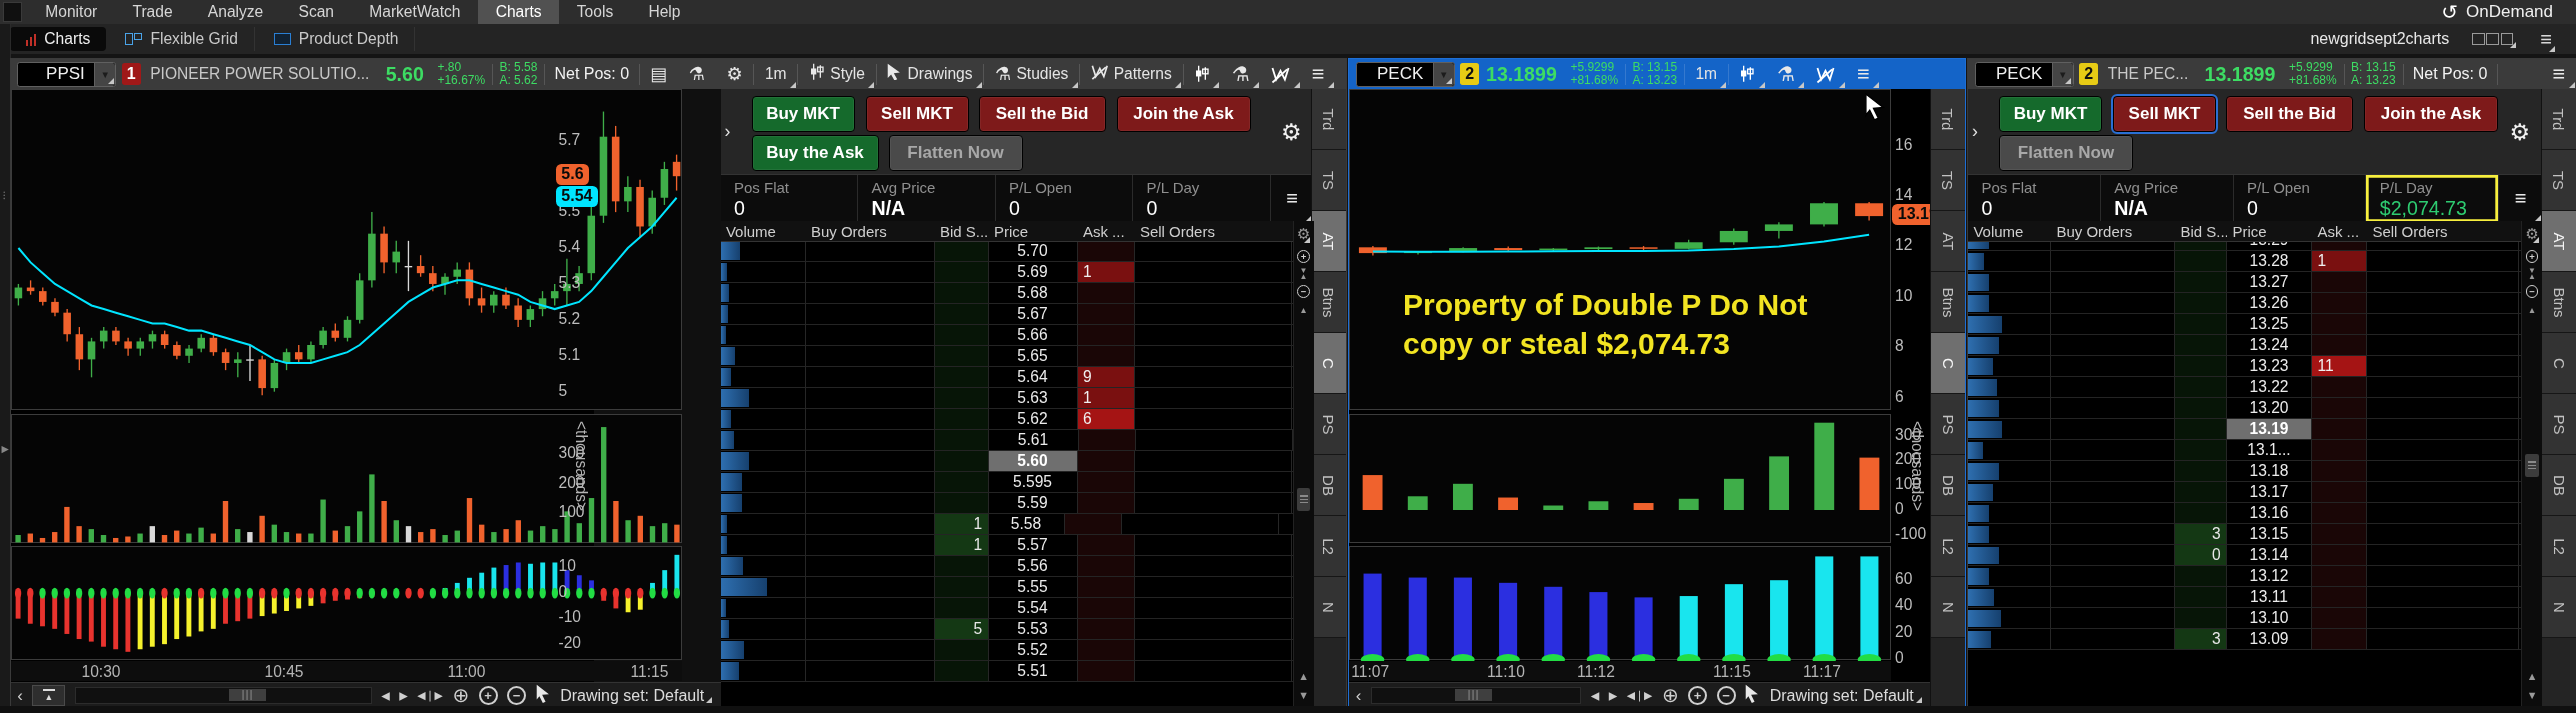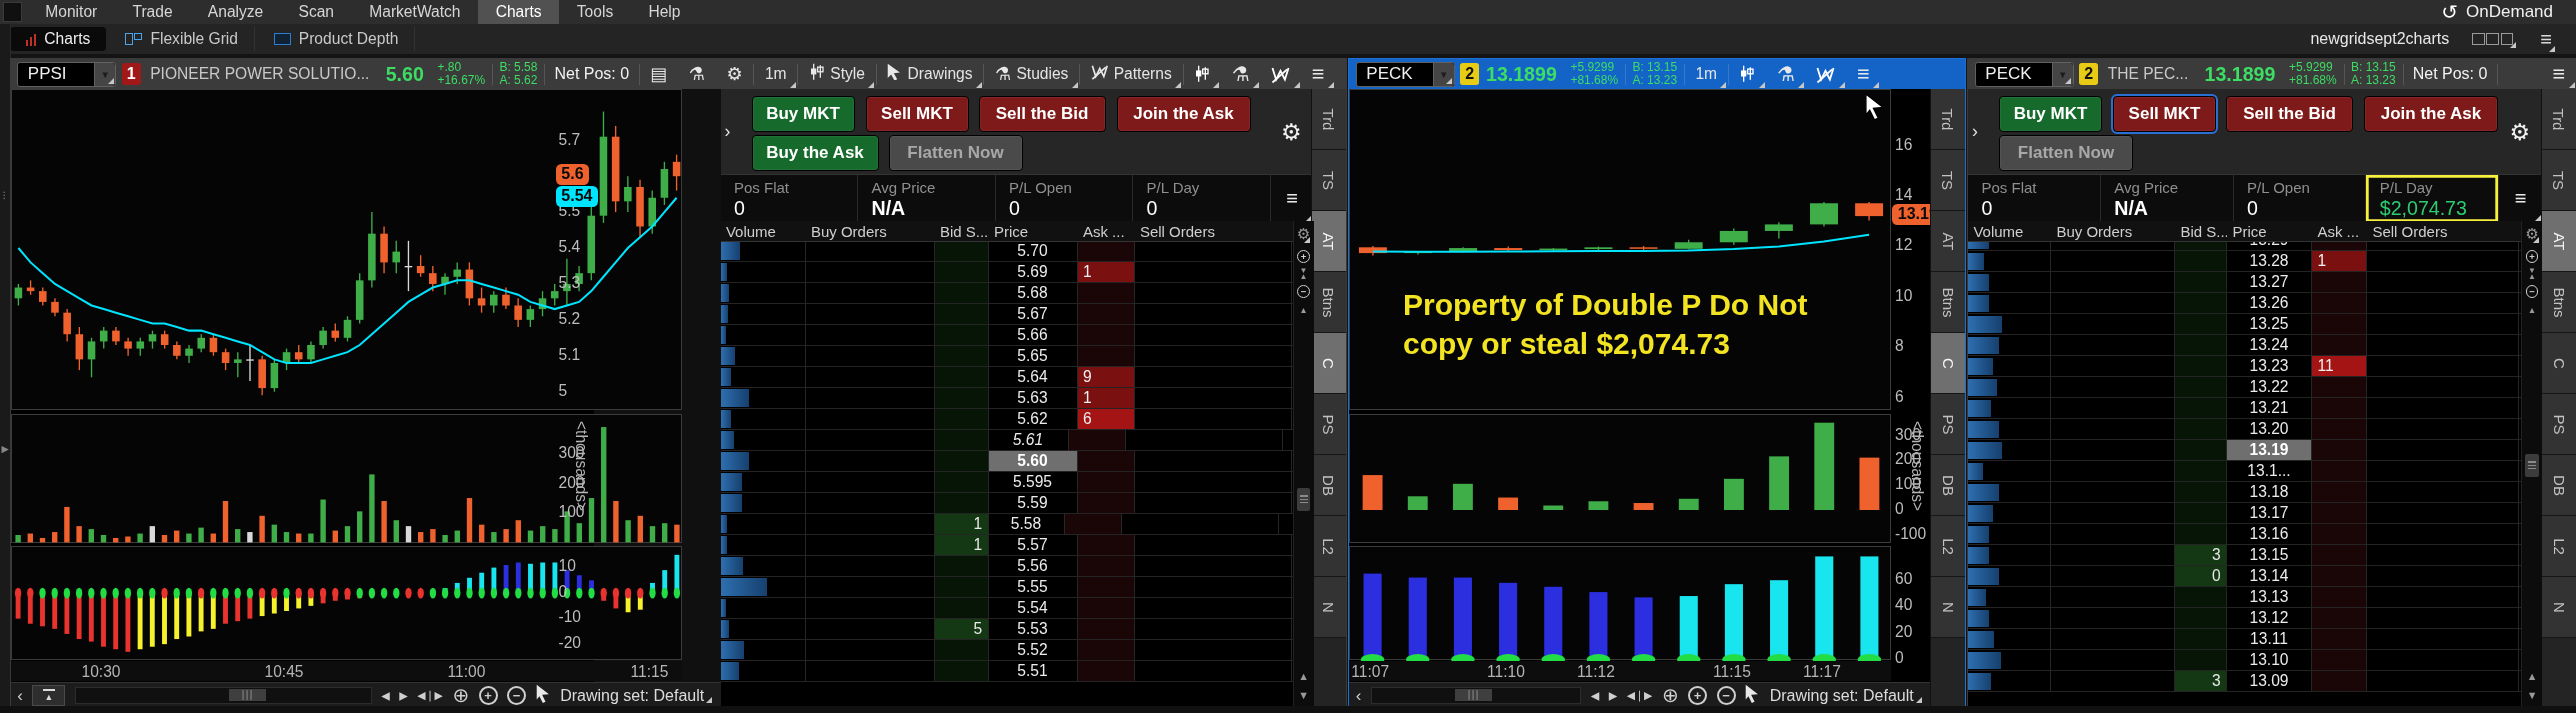--- a/index.html
+++ b/index.html
@@ -30,21 +30,21 @@
   .list-ico{font-size:20px;color:#d8d8d8;line-height:20px;}
   
   .gadget{position:absolute;top:58px;height:649px;background:#101010;border:0.7px solid #3a3a3a;box-sizing:border-box;}
   .gadget.active{border:1.4px solid #1e6fd6;}
   .g-header{position:absolute;left:0;top:0;right:0;height:30px;background:#3b3b3b;display:flex;
     align-items:center;gap:0;overflow:hidden;}
   .g-header.blue{background:#1464c8;}
   .g-body{position:absolute;left:0;top:30px;right:0;bottom:0;}
   .hsep{width:0.7px;height:70%;background:rgba(255,255,255,0.14);}
   .sym-box{position:relative;display:flex;align-items:center;background:#000;border:0.7px solid #606060;
-    border-radius:2.7px;height:23px;margin-left:6.8px;}
+    border-radius:2.7px;height:23px;margin-left:6.8px;text-align:right;}
   .sym-box .sym{padding:0 9.5px;font-size:17px;color:#f0f0f0;min-width:57px;}
   .sym-box .dd{width:20px;height:100%;background:#454545;border-left:0.7px solid #606060;display:flex;
     align-items:center;justify-content:center;font-size:9.5px;color:#111;border-radius:0 2.7px 2.7px 0;color:#1c1c1c;}
   .badge{width:19px;height:21.6px;margin-left:5.4px;border-radius:2.7px;display:flex;align-items:center;
     justify-content:center;font-size:16px;font-weight:bold;position:relative;}
   .badge.red{background:#a01818;color:#fff;}
   .badge.yellow{background:#e7cb15;color:#111;}
   .co-name{font-size:15.6px;color:#c9c9c9;padding:0 9.5px;white-space:nowrap;}
   .last-px{font-size:19.6px;font-weight:bold;color:#3ddc63;padding:0 6.8px;}
   .chg2{display:flex;flex-direction:column;justify-content:center;font-size:12px;line-height:13.5px;
@@ -735,21 +735,21 @@
                   <div class="lc c-price" style="width: 89px;">5.62</div>
                   <div class="lc c-ask has strong" style="width: 57px;">6</div>
                   <div class="lc" style="width: 157px;"></div>
                 </div>
                 <div class="lrow">
                   <div class="lc c-vol" style="width: 85px;">
                     <div class="volbar" style="width: 16%;"></div>
                   </div>
                   <div class="lc" style="width: 129px;"></div>
                   <div class="lc c-bid" style="width: 54px;"></div>
-                  <div class="lc c-price" style="width: 80px; font-style: italic;">5.61</div>
+                  <div class="lc c-price" style="width: 90px;">5.61</div>
                   <div class="lc c-ask" style="width: 57px;"></div>
                   <div class="lc" style="width: 157px;"></div>
                 </div>
                 <div class="lrow">
                   <div class="lc c-vol" style="width: 85px;">
                     <div class="volbar" style="width: 34%;"></div>
                   </div>
                   <div class="lc" style="width: 129px;"></div>
                   <div class="lc c-bid" style="width: 54px;"></div>
                   <div class="lc c-price lastpx" style="width: 89px;">5.60</div>
@@ -1240,30 +1240,20 @@
                     <div class="volbar" style="width: 35%;"></div>
                   </div>
                   <div class="lc" style="width: 124px;"></div>
                   <div class="lc c-bid" style="width: 52px;"></div>
                   <div class="lc c-price" style="width: 85px;">13.22</div>
                   <div class="lc c-ask" style="width: 55px;"></div>
                   <div class="lc" style="width: 152px;"></div>
                 </div>
                 <div class="lrow">
                   <div class="lc c-vol" style="width: 83px;">
-                    <div class="volbar" style="width: 28%;"></div>
-                  </div>
-                  <div class="lc" style="width: 124px;"></div>
-                  <div class="lc c-bid" style="width: 52px;"></div>
-                  <div class="lc c-price" style="width: 85px;">13.21</div>
-                  <div class="lc c-ask" style="width: 55px;"></div>
-                  <div class="lc" style="width: 152px;"></div>
-                </div>
-                <div class="lrow">
-                  <div class="lc c-vol" style="width: 83px;">
                     <div class="volbar" style="width: 38%;"></div>
                   </div>
                   <div class="lc" style="width: 124px;"></div>
                   <div class="lc c-bid" style="width: 52px;"></div>
                   <div class="lc c-price" style="width: 85px;">13.20</div>
                   <div class="lc c-ask" style="width: 55px;"></div>
                   <div class="lc" style="width: 152px;"></div>
                 </div>
                 <div class="lrow">
                   <div class="lc c-vol" style="width: 83px;">
@@ -1325,30 +1315,20 @@
                   <div class="lc c-ask" style="width: 55px;"></div>
                   <div class="lc" style="width: 152px;"></div>
                 </div>
                 <div class="lrow">
                   <div class="lc c-vol" style="width: 83px;">
                     <div class="volbar" style="width: 38%;"></div>
                   </div>
                   <div class="lc" style="width: 124px;"></div>
                   <div class="lc c-bid has" style="width: 52px;">0</div>
                   <div class="lc c-price" style="width: 85px;">13.14</div>
-                  <div class="lc c-ask" style="width: 55px;"></div>
-                  <div class="lc" style="width: 152px;"></div>
-                </div>
-                <div class="lrow">
-                  <div class="lc c-vol" style="width: 83px;">
-                    <div class="volbar" style="width: 22%;"></div>
-                  </div>
-                  <div class="lc" style="width: 124px;"></div>
-                  <div class="lc c-bid" style="width: 52px;"></div>
-                  <div class="lc c-price" style="width: 85px;">13.13</div>
                   <div class="lc c-ask" style="width: 55px;"></div>
                   <div class="lc" style="width: 152px;"></div>
                 </div>
                 <div class="lrow">
                   <div class="lc c-vol" style="width: 83px;">
                     <div class="volbar" style="width: 25%;"></div>
                   </div>
                   <div class="lc" style="width: 124px;"></div>
                   <div class="lc c-bid" style="width: 52px;"></div>
                   <div class="lc c-price" style="width: 85px;">13.12</div>

